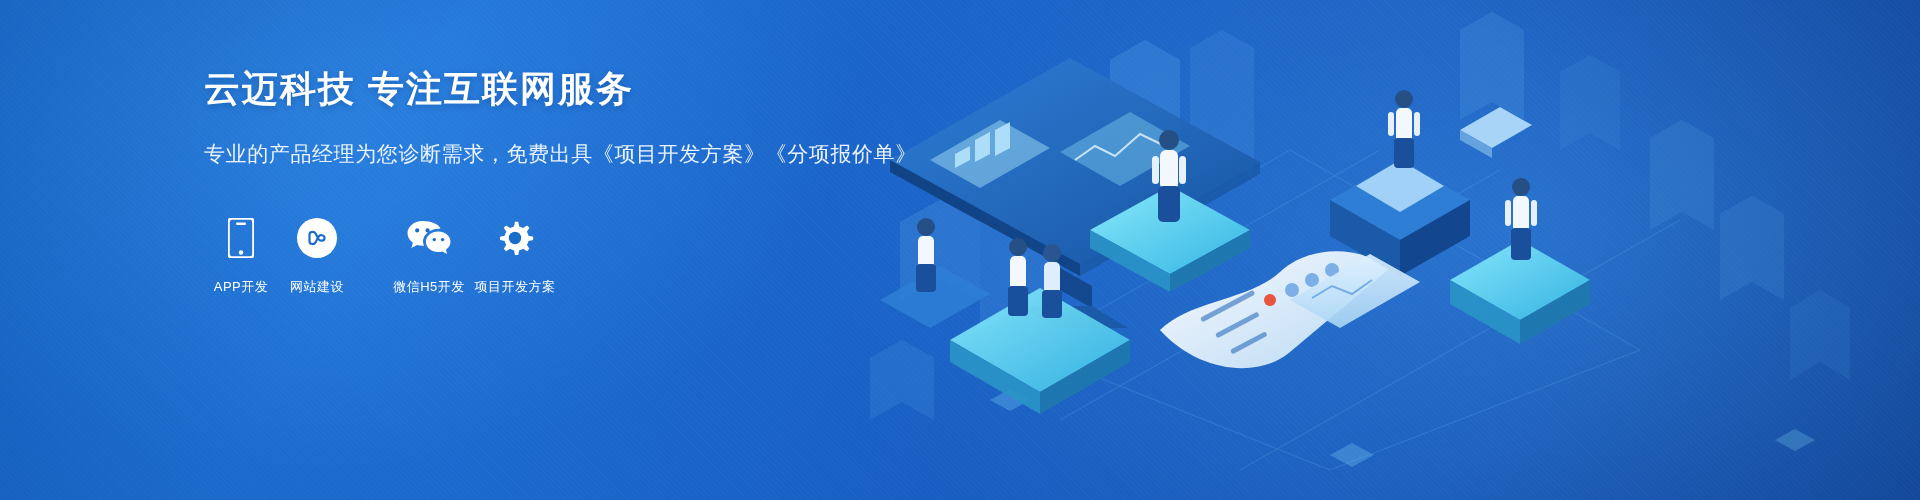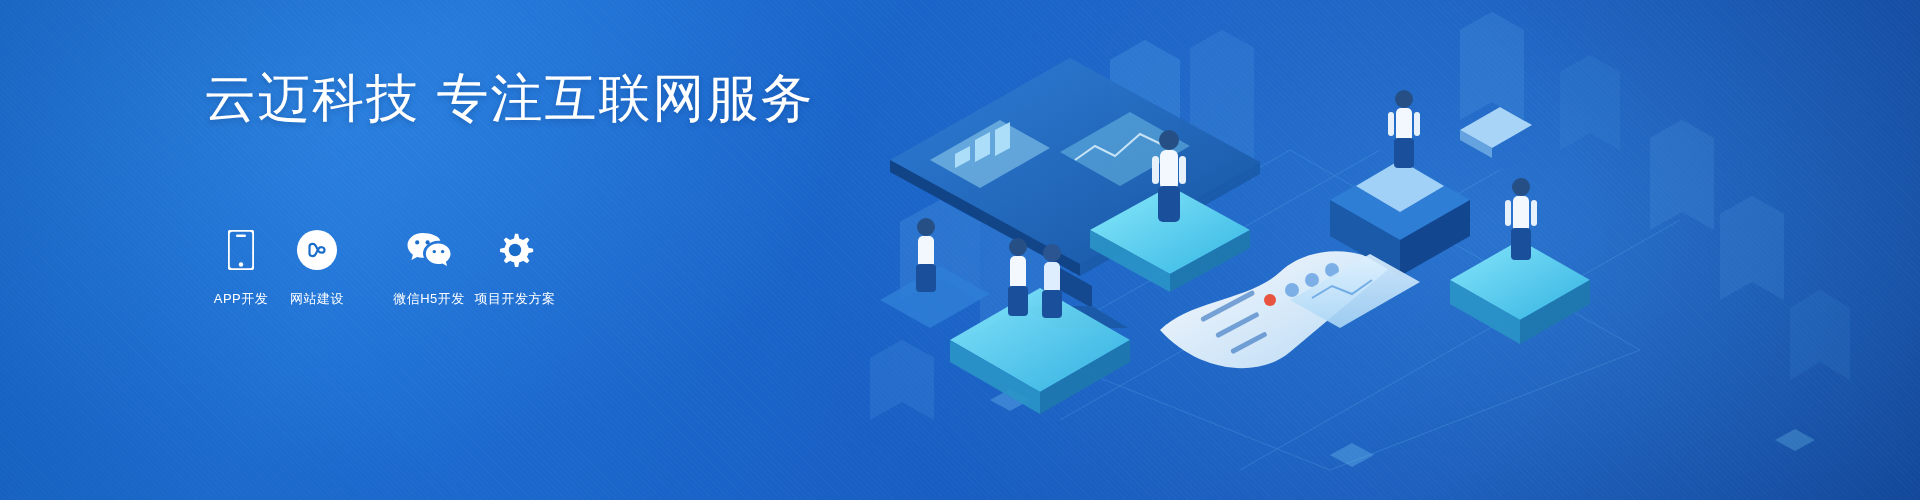--- a/index.html
+++ b/index.html
@@ -34,43 +34,43 @@
 
   
   .copy {
     position: absolute;
     left: 204px;
     top: 68px;
     width: 720px;
   }
   .headline {
     color: #ffffff;
-    font-size: 52px;
-    font-weight: normal;
+    font-size: 36px;
+    font-weight: bold;
     letter-spacing: 2px;
     line-height: 1.18;
     white-space: nowrap;
     text-shadow: 0 2px 6px rgba(5,45,105,0.30);
   }
   .sub {
     margin-top: 26px;
     color: #eaf3ff;
     font-size: 21px;
     line-height: 1.75;
     letter-spacing: 0.6px;
     font-weight: normal;
     white-space: nowrap;
   }
   .sub-line { display: block; }
 
   
   .services {
     position: absolute;
     left: 204px;
-    top: 224px;
+    top: 212px;
     display: flex;
     align-items: flex-start;
   }
   .service {
     width: 72px;
     display: flex;
     flex-direction: column;
     align-items: center;
     margin-right: 0px;
   }
@@ -308,20 +308,21 @@
         <circle cx="66" cy="227" r="9" fill="#264f86"></circle>
       </g>
     </svg>
   </div>
 
   <div class="vignette"></div>
 
   <div class="copy">
     <h1 class="headline">云迈科技 专注互联网服务</h1>
     <div class="sub">
+      <span class="sub-line">专业的产品经理为您诊断需求，免费出具《项目开发方案》《分项报价单》</span>
     </div>
   </div>
 
   <div class="services">
 
     <div class="service" style="width:74px;">
       <div class="service-icon">
         <svg width="26" height="40" viewBox="0 0 26 40">
           <rect x="0.5" y="0.5" width="25" height="39" rx="3.5" fill="none" stroke="#fff" stroke-width="2.6"></rect>
           <rect x="8" y="4.5" width="10" height="2.6" rx="1.3" fill="#fff"></rect>

